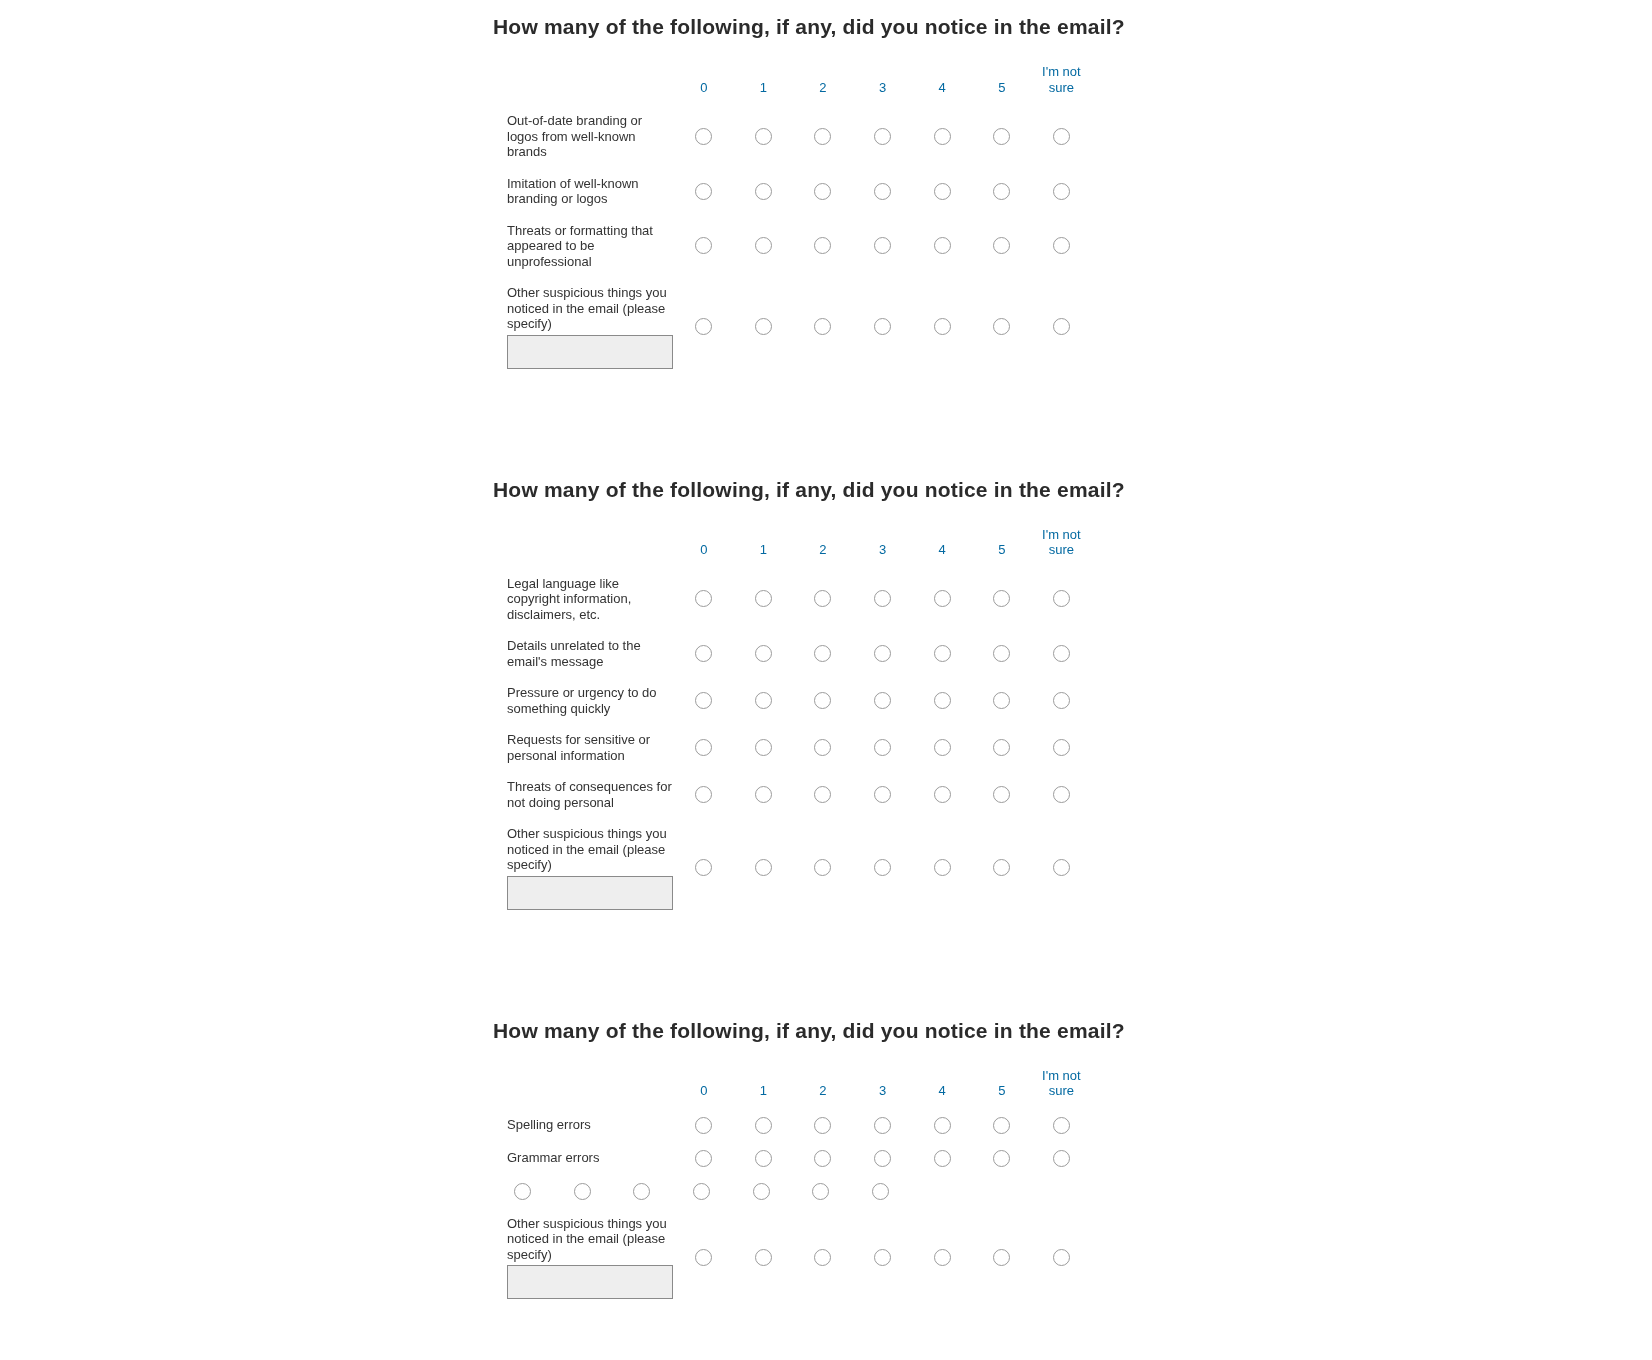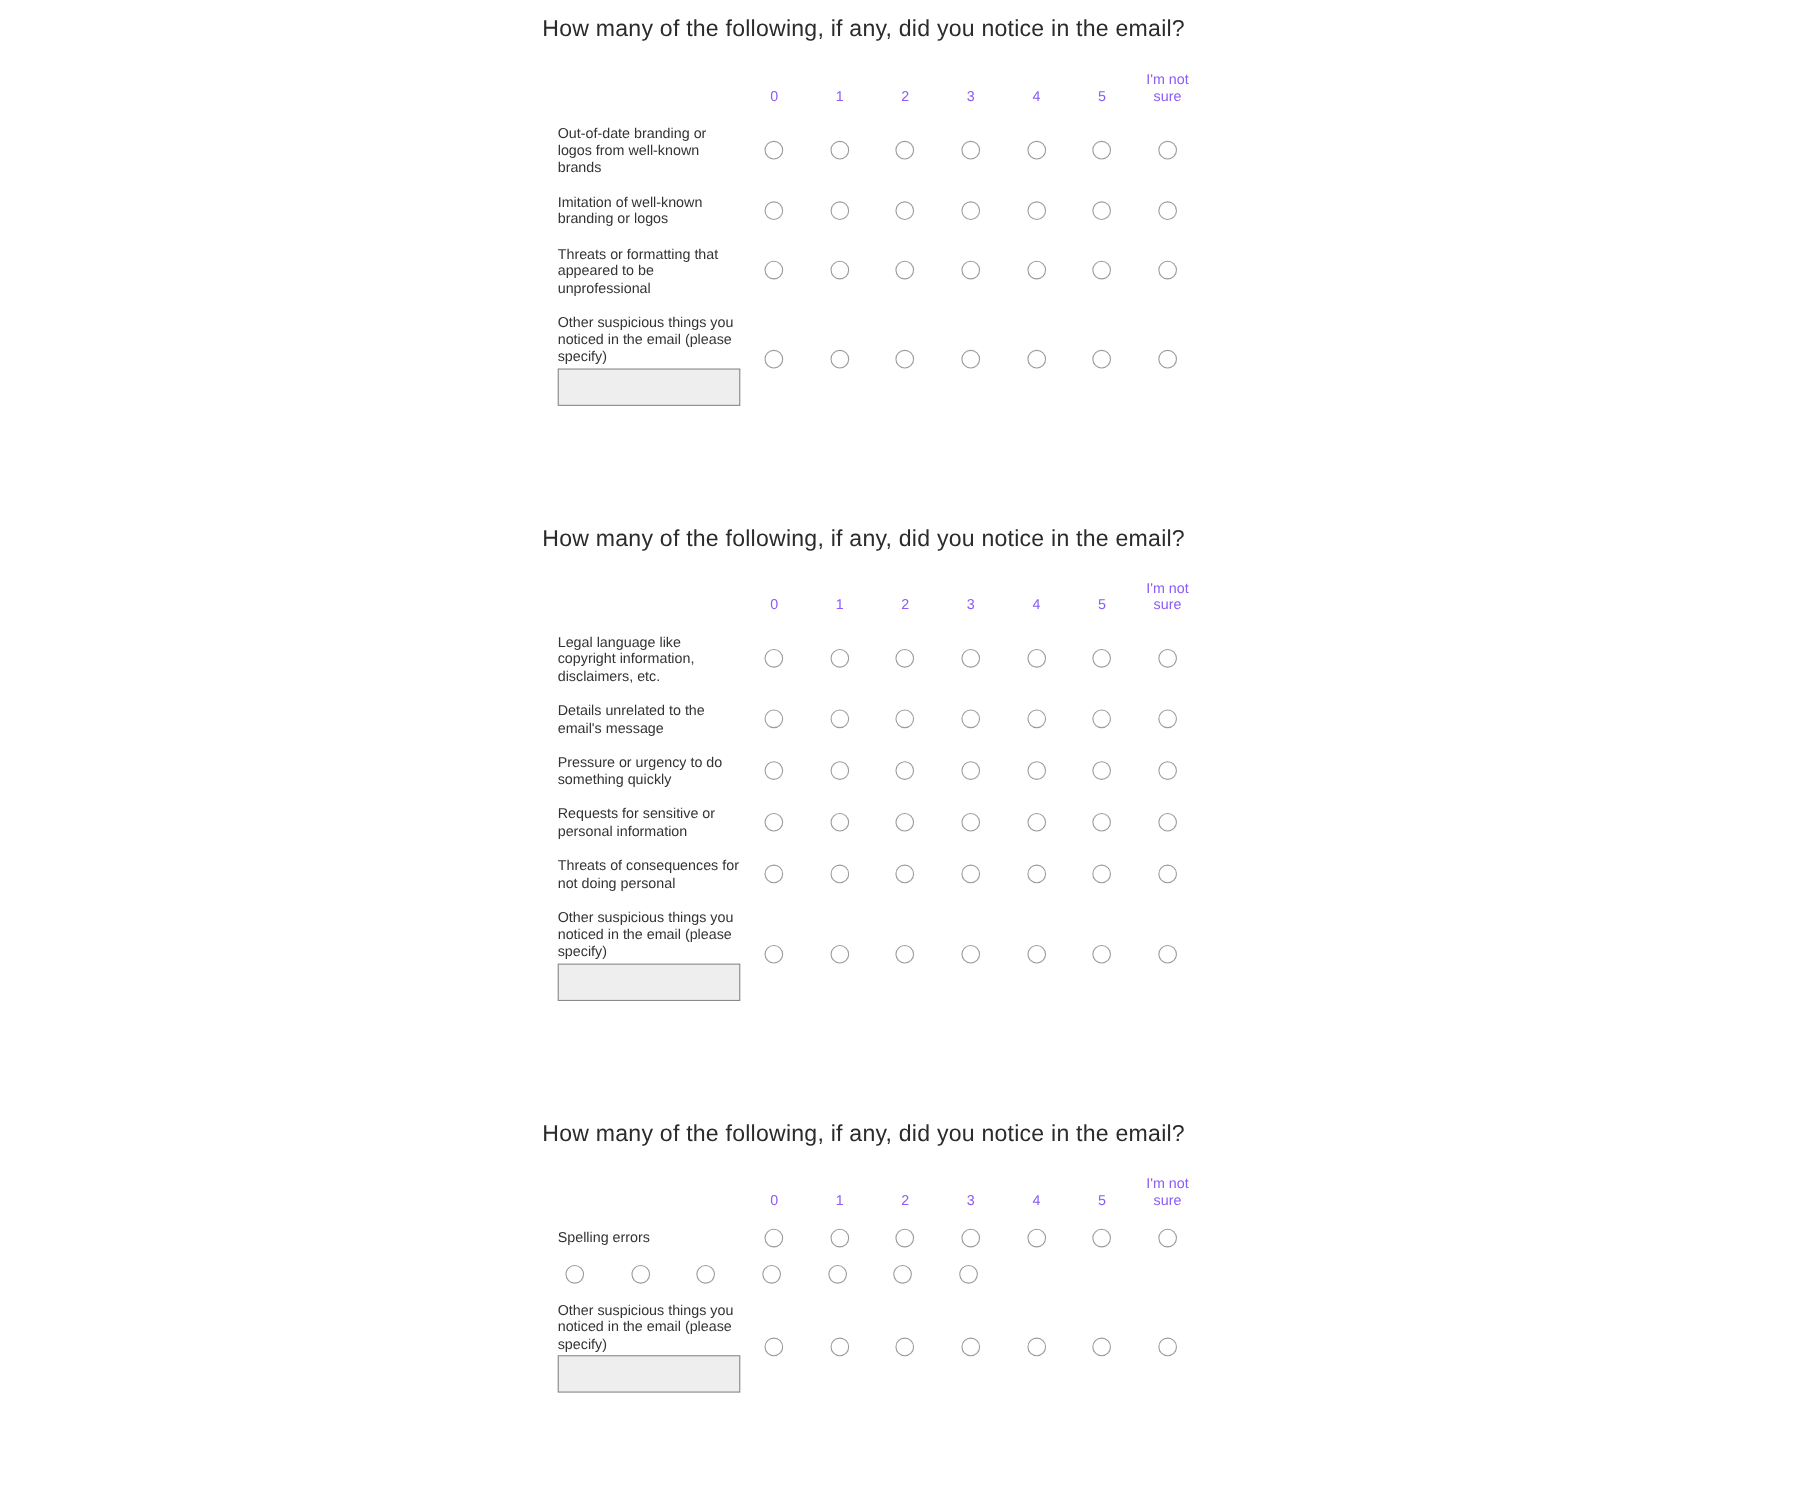--- a/index.html
+++ b/index.html
@@ -17,21 +17,21 @@
     height: 1360px;
     padding: 14px 0 0 493px;
     overflow: hidden;
   }
   .question {
     margin: 0 0 100px 0;
   }
   .q-title {
     font-size: 21px;
     line-height: 25px;
-    font-weight: 400;
+    font-weight: 700;
     letter-spacing: 0.2px;
     color: #2b2b2b;
     margin: 0 0 12px 0;
   }
   .matrix { width: 598px; }
   .m-row { display: flex; align-items: center; }
   .m-row.header {
     align-items: flex-end;
     height: 46px;
     margin-bottom: 8px;
@@ -50,21 +50,21 @@
   .cell {
     width: 59.6px;
     flex: none;
     display: flex;
     justify-content: center;
     align-items: center;
   }
   .hcell {
     font-size: 13px;
     line-height: 15.5px;
-    color: #8b5cf6;
+    color: #0369a1;
     text-align: center;
     align-items: flex-end;
     padding-bottom: 2px;
     box-sizing: border-box;
   }
   .m-row.stmt-row { padding: 8px 0; }
   .radio {
     width: 17px;
     height: 17px;
     box-sizing: border-box;
@@ -420,20 +420,46 @@
             <span class="radio" role="radio" aria-checked="false"></span>
           </div>
           <div class="cell">
             <span class="radio" role="radio" aria-checked="false"></span>
           </div>
           <div class="cell">
             <span class="radio" role="radio" aria-checked="false"></span>
           </div>
         </div>
         <div class="m-row stmt-row">
+          <div class="stmt">
+            <div class="stmt-label">Grammar errors</div>
+          </div>
+          <div class="cell">
+            <span class="radio" role="radio" aria-checked="false"></span>
+          </div>
+          <div class="cell">
+            <span class="radio" role="radio" aria-checked="false"></span>
+          </div>
+          <div class="cell">
+            <span class="radio" role="radio" aria-checked="false"></span>
+          </div>
+          <div class="cell">
+            <span class="radio" role="radio" aria-checked="false"></span>
+          </div>
+          <div class="cell">
+            <span class="radio" role="radio" aria-checked="false"></span>
+          </div>
+          <div class="cell">
+            <span class="radio" role="radio" aria-checked="false"></span>
+          </div>
+          <div class="cell">
+            <span class="radio" role="radio" aria-checked="false"></span>
+          </div>
+        </div>
+        <div class="m-row stmt-row">
           <div class="cell">
             <span class="radio" role="radio" aria-checked="false"></span>
           </div>
           <div class="cell">
             <span class="radio" role="radio" aria-checked="false"></span>
           </div>
           <div class="cell">
             <span class="radio" role="radio" aria-checked="false"></span>
           </div>
           <div class="cell">

